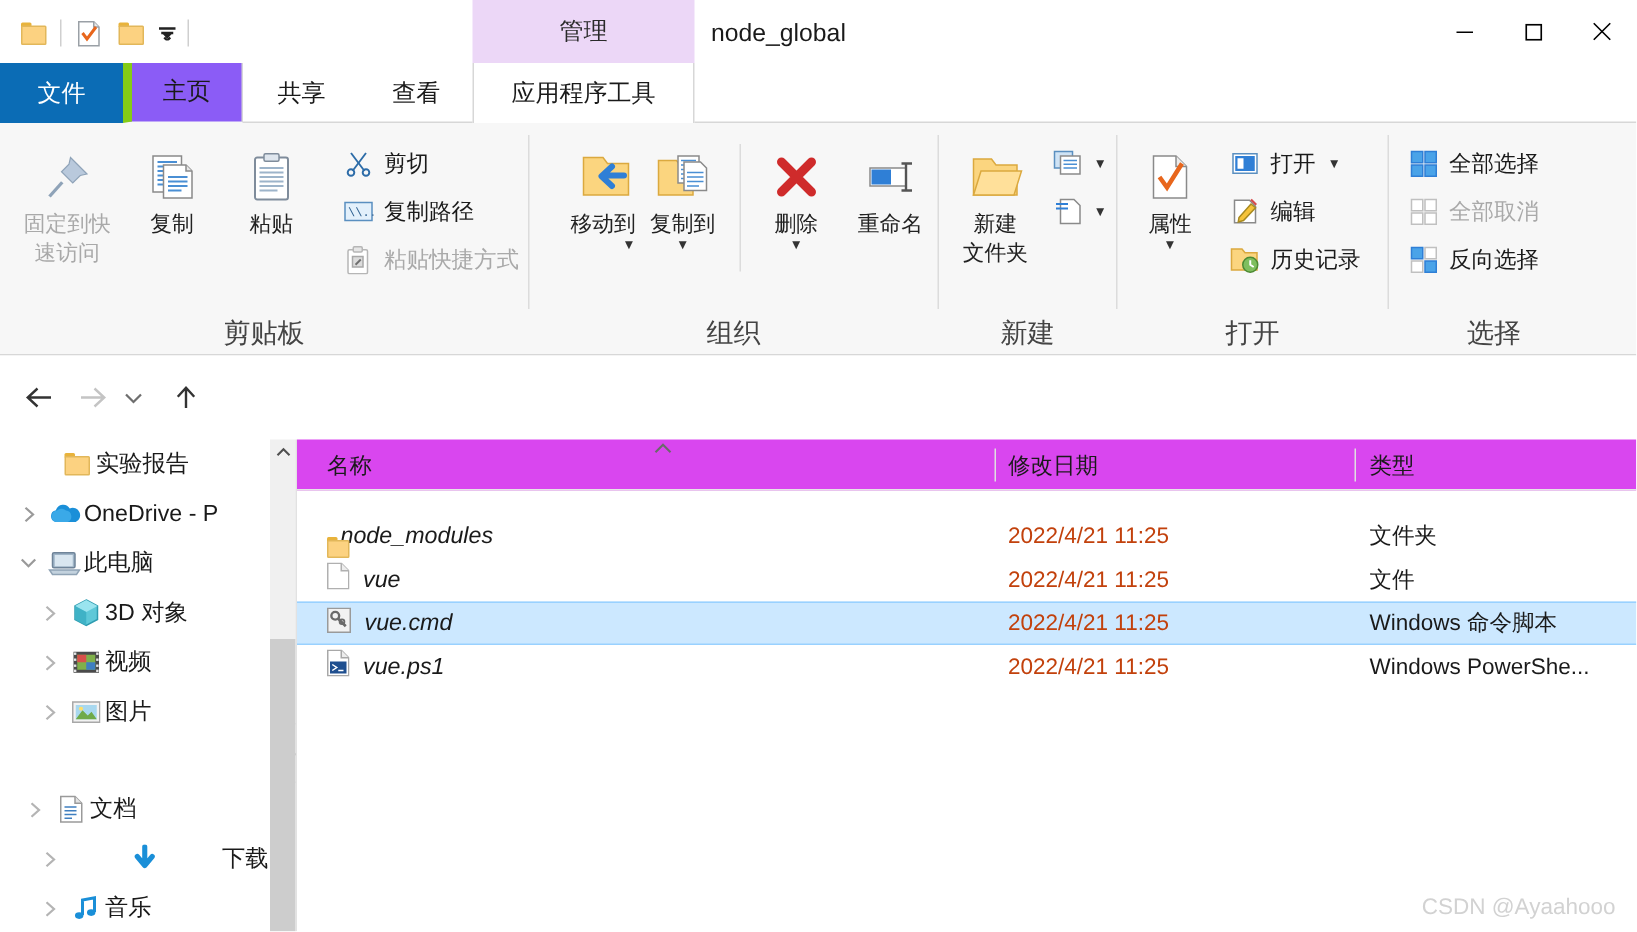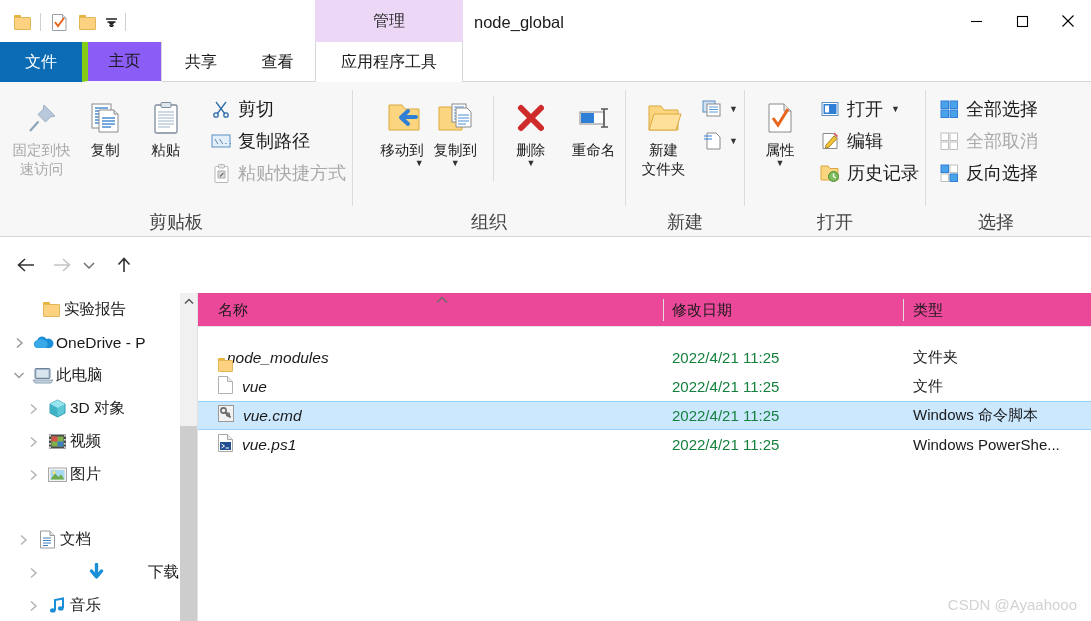--- a/index.html
+++ b/index.html
@@ -75,21 +75,21 @@
     width:68px; padding-top:4px; cursor:default;
   }
   .bigbtn .ico { height:44px; display:flex; align-items:center; justify-content:center; }
   .bigbtn .lbl { font-size:14.5px; color:#222; text-align:center; line-height:17px; margin-top:2px; }
   .bigbtn .lbl.dim { color:#a9a9a9; }
   .caretdown { font-size:9px; color:#333; line-height:8px; margin-top:0px; }
 
   .smallcol { display:flex; flex-direction:column; justify-content:flex-start; gap:2px; padding-top:2px; }
   .smallbtn { display:flex; align-items:center; gap:6px; height:30px; padding:0 6px; }
   .smallbtn .ico { width:22px; height:22px; display:flex; align-items:center; justify-content:center; }
-  .smallbtn .lbl { font-size:18px; color:#1a1a1a; white-space:nowrap;text-align:right; }
+  .smallbtn .lbl { font-size:15px; color:#1a1a1a; white-space:nowrap;text-align:right; }
   .smallbtn .lbl.dim { color:#a9a9a9; }
 
   
   .addrrow { position:absolute; left:0; top:237px; width:1091px; height:56px; background:#fff; }
   .navbtn { position:absolute; top:14px; width:28px; height:28px; display:flex; align-items:center; justify-content:center; }
   .addrbox {
     position:absolute; left:154px; top:245px; width:609px; height:40px;
     border:1px solid #cccccc; background:#fff; display:flex; align-items:center;
   }
   .crumb { font-size:15.5px; color:#1a1a1a; padding:0 2px; white-space:nowrap; }
@@ -114,30 +114,30 @@
   .tw-lbl { font-size:15.5px; color:#1a1a1a; }
 
   .sb-scroll { position:absolute; left:180px; top:293px; width:17px; height:328px; background:#f0f0f0; }
   .sb-up { position:absolute; left:0; top:0; width:17px; height:17px; display:flex; align-items:center; justify-content:center; }
   .sb-thumb { position:absolute; left:0; top:133px; width:17px; height:195px; background:#cdcdcd; }
 
   .vsplit { position:absolute; left:197px; top:293px; width:1px; height:328px; background:#e2e2e2; }
 
   
   .filepane { position:absolute; left:198px; top:293px; width:893px; height:328px; background:#fff; }
-  .colhdr { position:absolute; left:0; top:0; width:893px; height:34px; background:#ec4899; border-bottom:1px solid #e5e5e5; }
+  .colhdr { position:absolute; left:0; top:0; width:893px; height:34px; background:#d946ef; border-bottom:1px solid #e5e5e5; }
   .col { position:absolute; top:0; height:34px; display:flex; align-items:center; font-size:15px; color:#1a1a1a; }
   .col-div { position:absolute; top:6px; width:1px; height:22px; background:#e0e0e0; }
   .sortmark { position:absolute; top:1px; font-size:11px; color:#555; }
 
   .row { position:absolute; left:0; width:893px; height:29px; display:flex; align-items:center; }
   .row.selected { background:#cce8ff; border-top:1px solid #99d1ff; border-bottom:1px solid #99d1ff; }
   .cell-name { position:absolute; left:20px; display:flex; align-items:center; gap:9px;font-style:italic; }
   .cell-name .nm { font-size:15.5px; color:#1a1a1a; white-space:nowrap; }
-  .cell-date { position:absolute; left:474px; font-size:15px; color:#15803d; white-space:nowrap; }
+  .cell-date { position:absolute; left:474px; font-size:15px; color:#c2410c; white-space:nowrap; }
   .cell-type { position:absolute; left:715px; font-size:15px; color:#1a1a1a; white-space:nowrap; }
 
   .watermark { position:absolute; right:14px; bottom:8px; font-size:15px; color:#d2d2d2; white-space:nowrap; }
 
   
   .folder { position:relative; width:17px; height:15px; }
   .folder .tabf { position:absolute; left:0; top:0; width:7px; height:3px; background:#e8b33c; border-radius:1px 1px 0 0; }
   .folder .body { position:absolute; left:0; top:2px; width:17px; height:13px; background:#fcd281; border:1px solid #e2b75a; border-radius:1px; }
 </style>
 </head>

